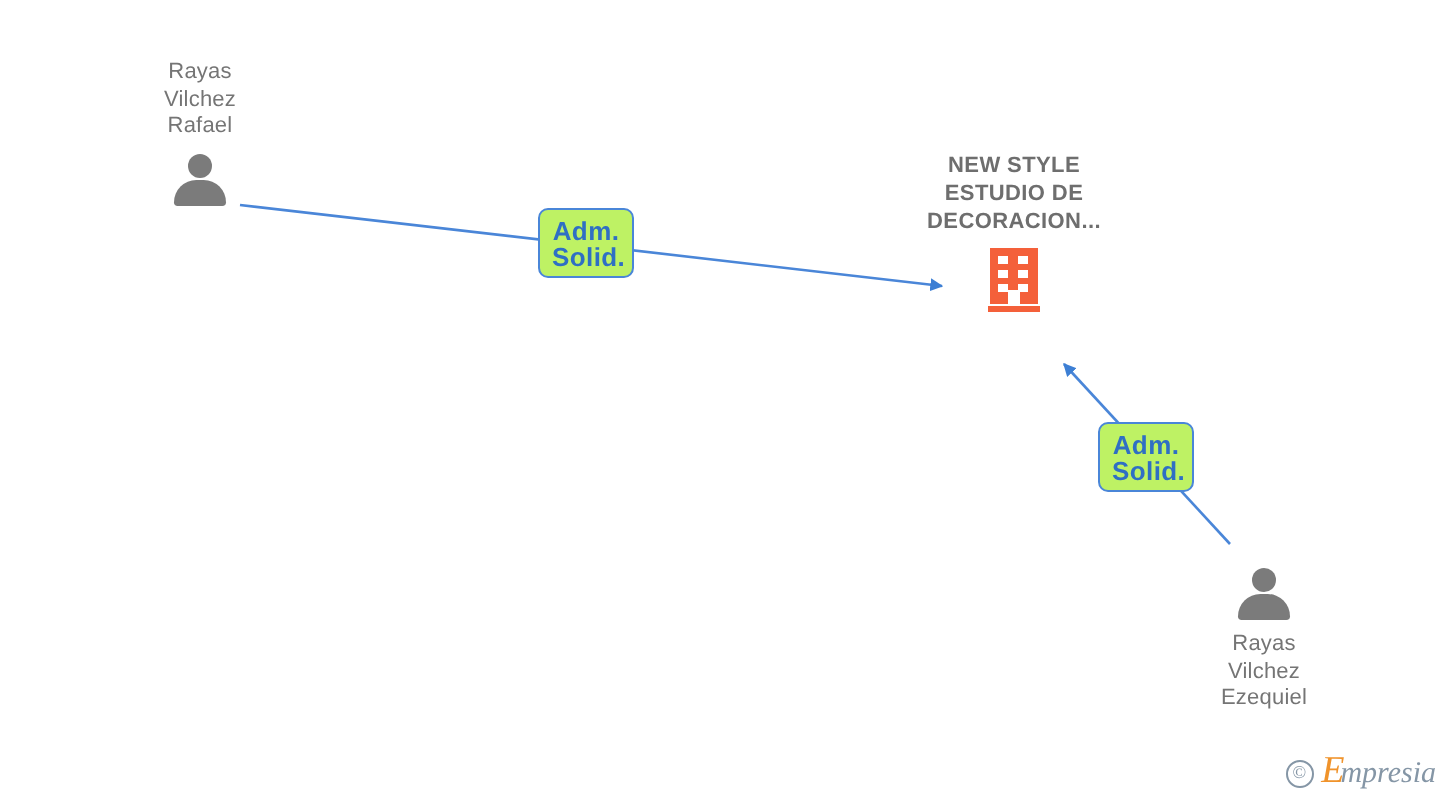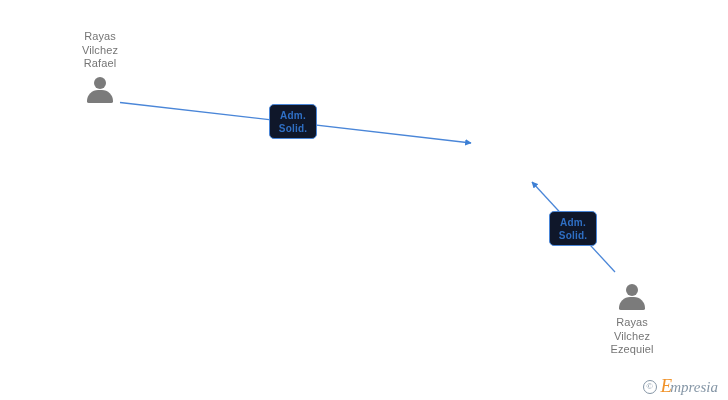--- a/index.html
+++ b/index.html
@@ -112,23 +112,23 @@
     height: 8px;
     background: #ffffff;
   }
 
   
   .rel-label {
     position: absolute;
     box-sizing: border-box;
     border: 1px solid #4a86d8;
     border-radius: 5px;
-    background: #0f172a;
+    background: #bef264;
     color: #2f6fc4;
-    font-size: 10px;
+    font-size: 13px;
     font-weight: bold;
     line-height: 13px;
     text-align: center;
     padding: 4px 6px 3px;
     white-space: pre-line;
     letter-spacing: 0.2px;
   }
 
   
   #watermark {
@@ -188,20 +188,36 @@
   <div class="node" style="left:55px; top:30px; width:90px;">
     <div class="person-name">Rayas
 Vilchez
 Rafael</div>
     <div class="person-icon" style="margin-top:6px;">
       <span class="head"></span>
       <span class="body"></span>
     </div>
   </div>
 
+  <div class="node" style="left:442px; top:76px; width:130px;">
+    <div class="company-name">NEW STYLE
+ESTUDIO DE
+DECORACION...</div>
+    <div class="building-icon">
+      <span class="tower"></span>
+      <span class="win" style="left:5px;  top:4px;"></span>
+      <span class="win" style="left:15px; top:4px;"></span>
+      <span class="win" style="left:5px;  top:11px;"></span>
+      <span class="win" style="left:15px; top:11px;"></span>
+      <span class="win" style="left:5px;  top:18px;"></span>
+      <span class="win" style="left:15px; top:18px;"></span>
+      <span class="door"></span>
+      <span class="base"></span>
+    </div>
+  </div>
 
   <div class="node" style="left:587px; top:284px; width:90px;">
     <div class="person-icon">
       <span class="head"></span>
       <span class="body"></span>
     </div>
     <div class="person-name" style="margin-top:6px;">Rayas
 Vilchez
 Ezequiel</div>
   </div>

